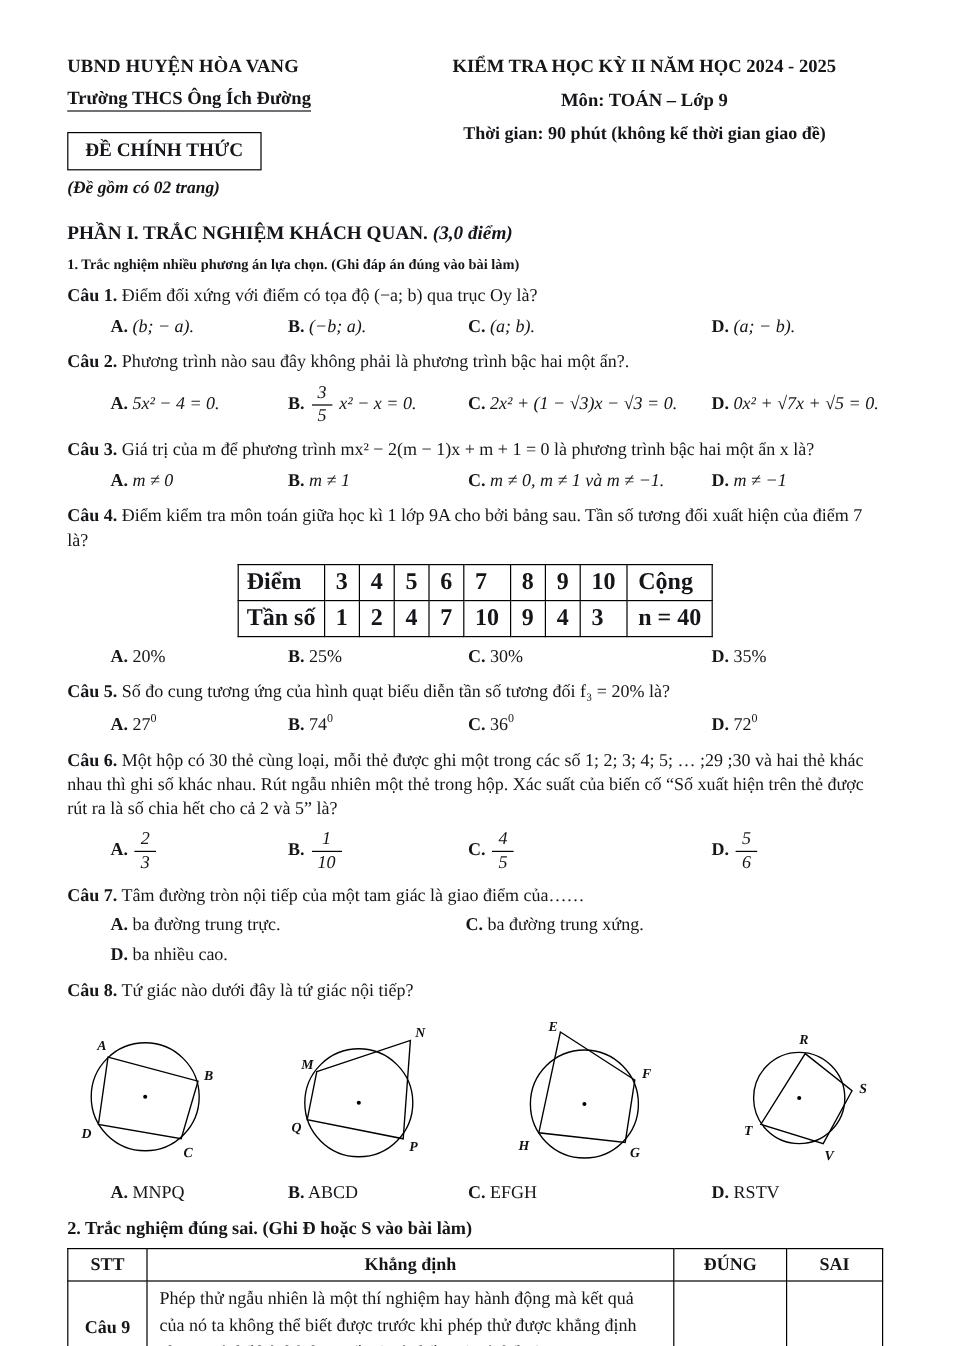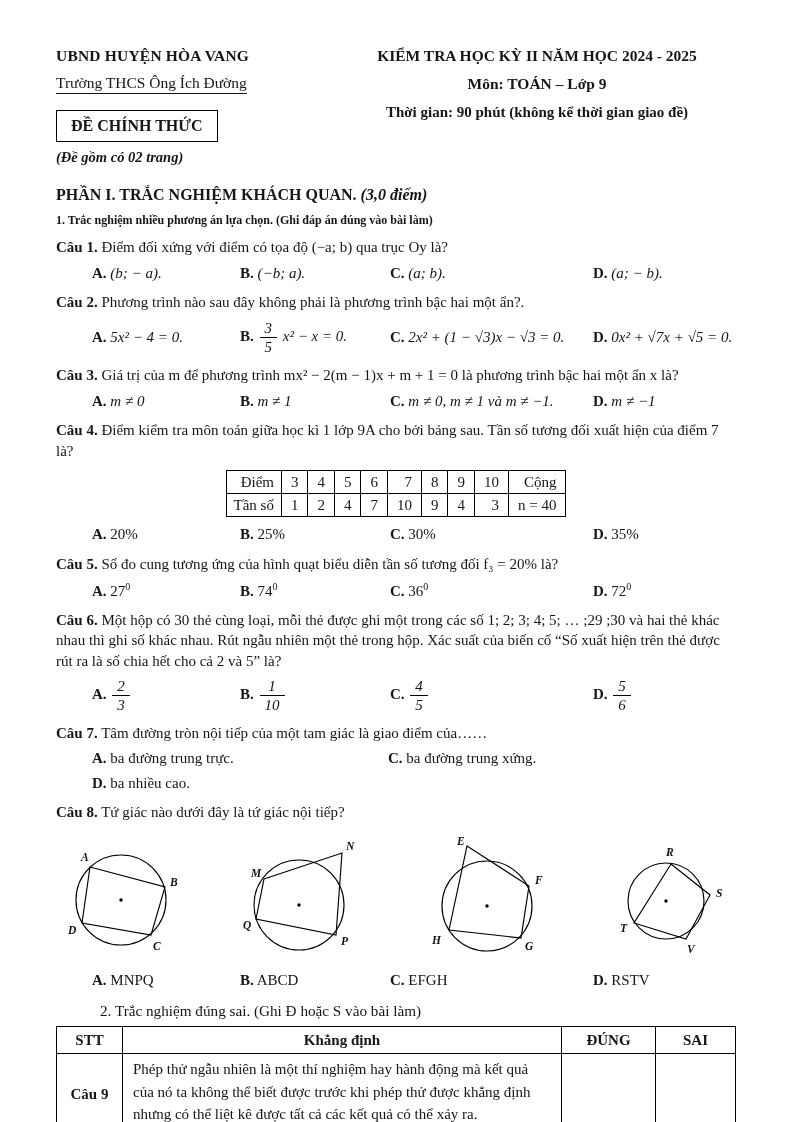--- a/index.html
+++ b/index.html
@@ -10,21 +10,21 @@
     font-family:"Liberation Serif","DejaVu Serif",serif;
     font-size:15px; line-height:1.35;
   }
   .page { padding:46px 58px 8px 56px; }
 
   
   .header { display:flex; align-items:flex-start; }
   .header-left { width:268px; }
   .header-right { flex:1; text-align:center; padding-left:14px;font-family:Liberation Serif, serif; }
   .org1 { font-weight:bold; font-size:15.5px; letter-spacing:.2px; }
-  .org2 { font-weight:normal; font-size:15.5px; margin-top:6px;
+  .org2 { font-weight:bold; font-size:15.5px; margin-top:6px;
           text-decoration:underline; text-underline-offset:5px; }
   .stamp-wrap { margin-top:16px; }
   .stamp-box { display:inline-block; border:1.7px solid #000;
                padding:4px 14px 5px; font-weight:bold; font-size:16px; }
   .pages-note { font-weight:bold; font-style:italic; margin-top:6px; font-size:14.5px; }
   .exam-title { font-weight:bold; font-size:15.5px; }
   .exam-subject { font-weight:bold; font-size:15.5px; margin-top:7px; }
   .exam-time { font-weight:bold; font-size:15px; margin-top:7px; }
 
   
@@ -46,34 +46,34 @@
   .frac { display:inline-block; text-align:center; vertical-align:middle;
           line-height:1.08; font-style:italic; margin:1px 2px; }
   .frac .num { display:block; padding:0 5px 1px; border-bottom:1.3px solid #000; }
   .frac .den { display:block; padding:1px 5px 0; }
 
   sup { font-size:10px; }
 
   
   .freq-table { border-collapse:collapse; margin:9px auto 7px; }
   .freq-table td { border:1.3px solid #000; padding:1px 9px;
-                   text-align:right; font-size:15px; }
+                   text-align:left; font-size:20px;font-weight:bold; }
   .freq-table td:first-child { padding:1px 7px; }
 
   
   .diagrams { display:flex; justify-content:space-between; align-items:center;
               margin:12px 2px 2px; }
   .diagram svg { display:block; }
   svg .circ, svg .quad { fill:none; stroke:#000; stroke-width:1.15; }
   svg .dot { fill:#000; stroke:none; }
   svg text { font-size:11.5px; font-style:italic; font-weight:bold;
              font-family:"Liberation Serif","DejaVu Serif",serif; fill:#111; }
 
   
-  .tf-heading { font-weight:normal; font-size:15.2px; margin-top:10px;margin-left:44px; }
+  .tf-heading { font-weight:bold; font-size:15.2px; margin-top:10px; }
   .tf-table { width:100%; border-collapse:collapse; margin-top:5px; }
   .tf-table th, .tf-table td { border:1.7px solid #000; }
   .tf-table th { padding:3px 6px; font-size:15px; text-align:center; }
   .col-stt  { width:66px; text-align:center; }
   .col-dung { width:94px; }
   .col-sai  { width:80px; }
   .stt-cell { font-weight:bold; text-align:center; vertical-align:middle; }
   .statement { padding:4px 10px 8px; line-height:1.5; }
 </style>
 </head>

